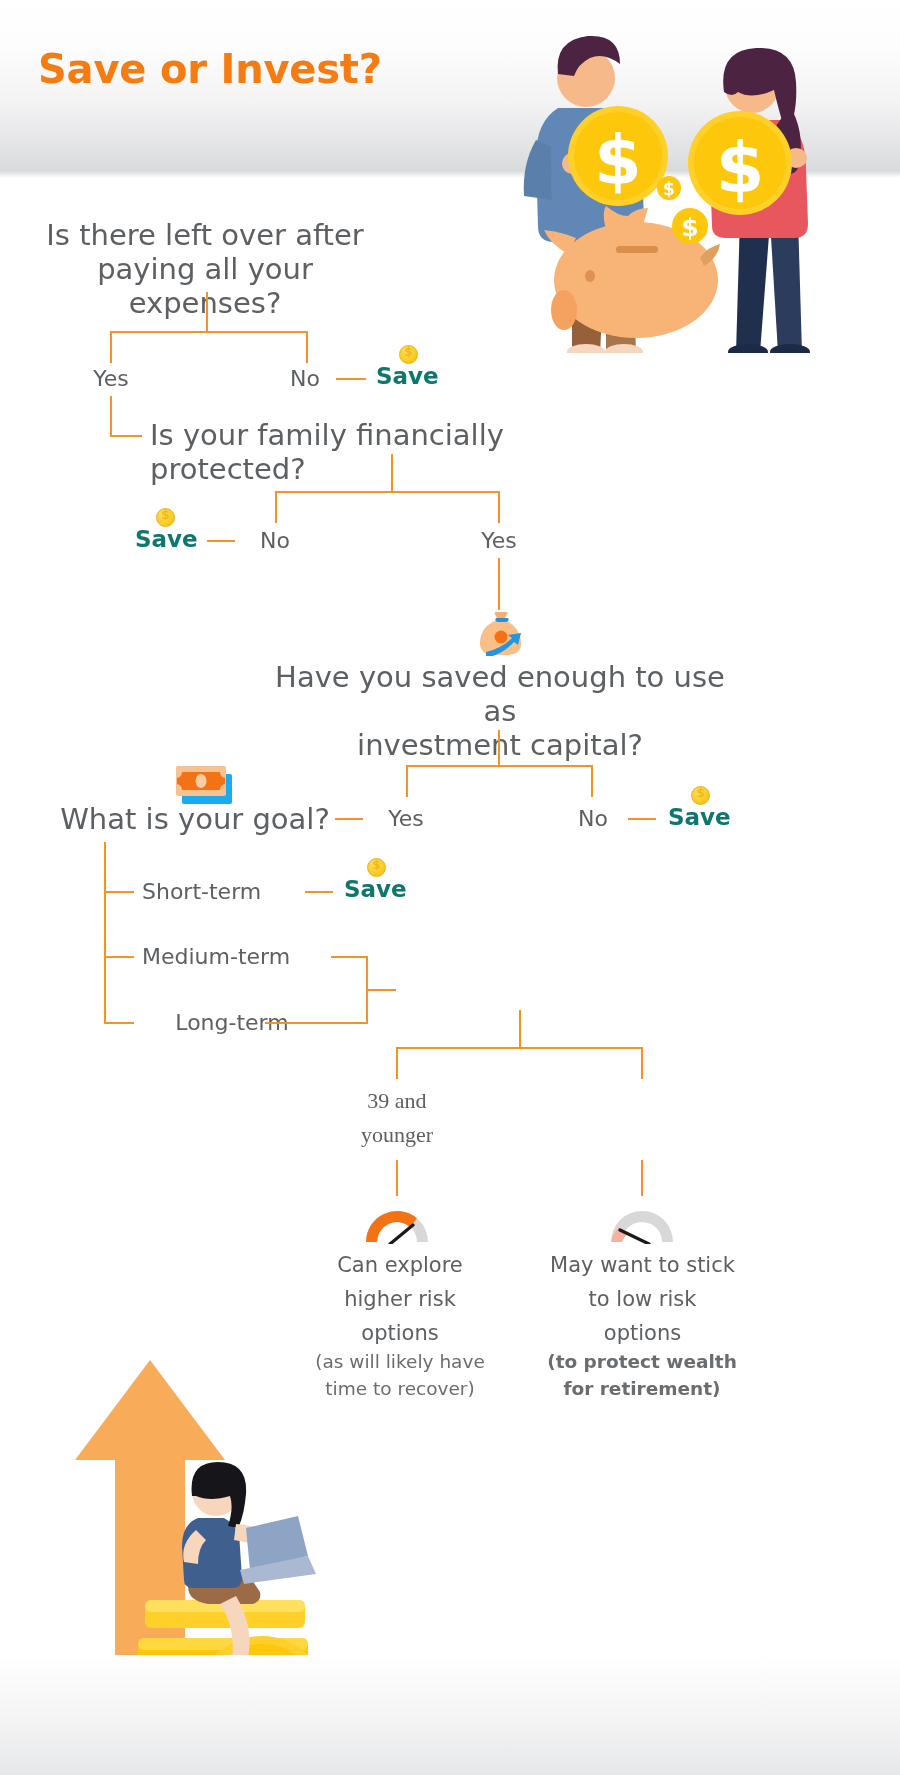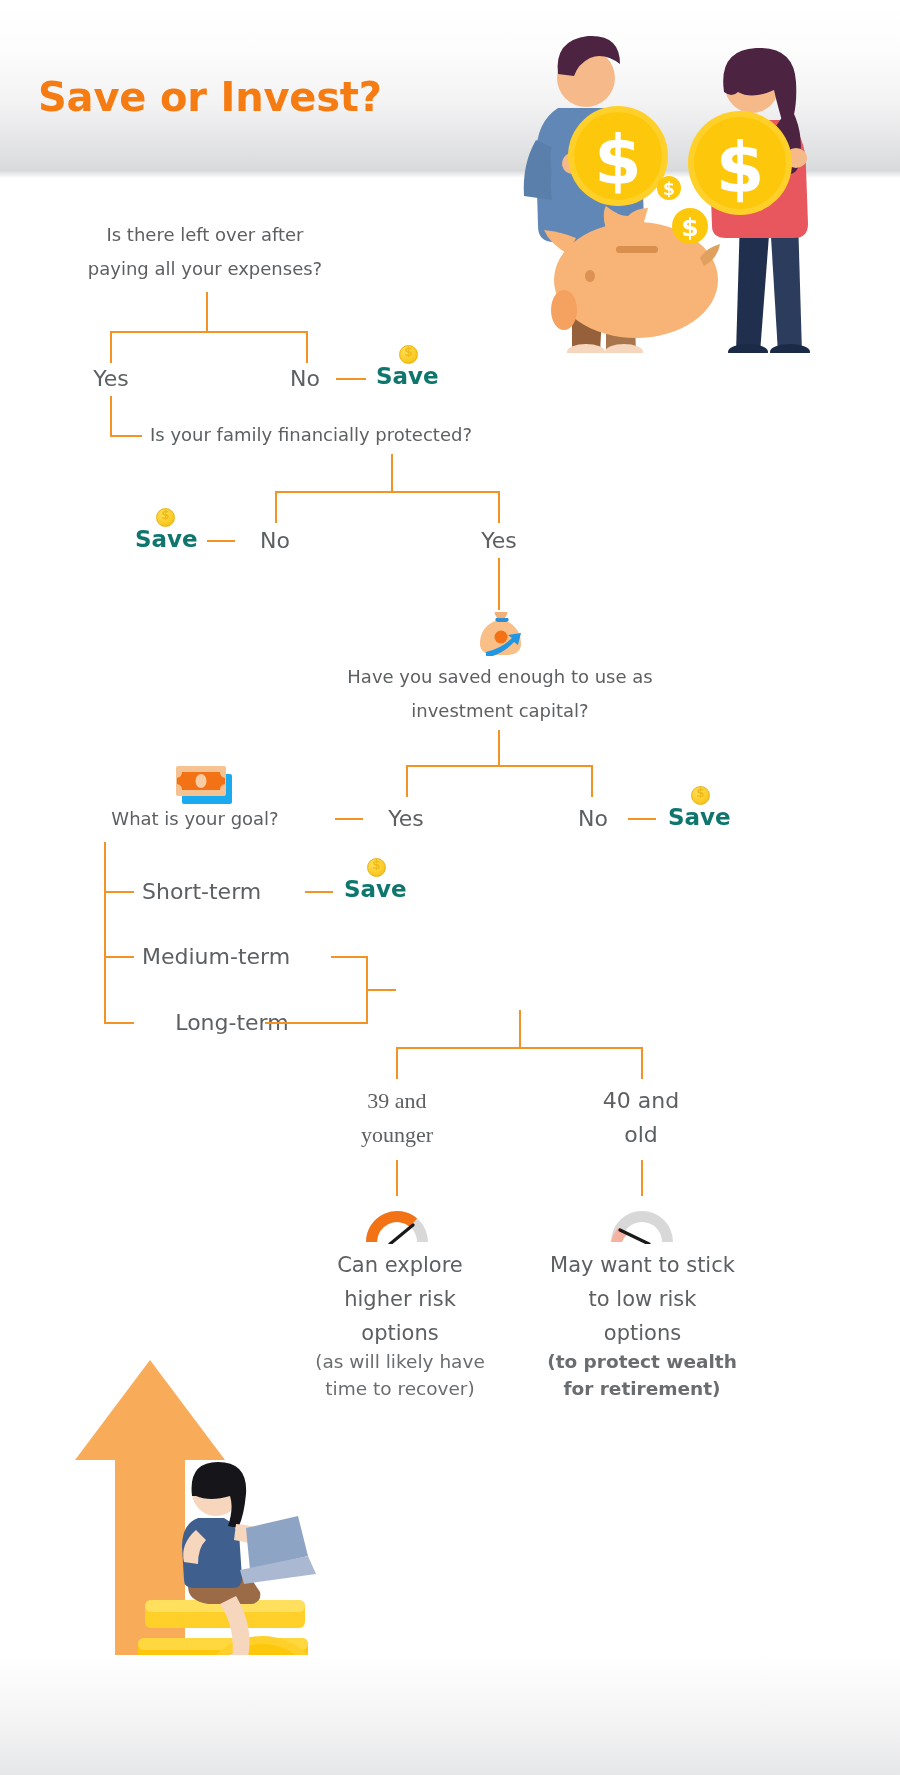--- a/index.html
+++ b/index.html
@@ -20,42 +20,42 @@
   .header-band {
     position: absolute; left: 0; top: 0;
     width: 900px; height: 178px;
     background: linear-gradient(180deg,#ffffff 0%, #fdfdfd 26%, #f3f3f4 58%, #dcdddf 92%, #d5d6d9 100%);
   }
   .header-band-bottom {
     position: absolute; left:0; top:170px; width:900px; height:8px;
     background: linear-gradient(180deg,#d5d6d9 0%, #ffffff 100%);
   }
   .page-title {
-    position: absolute; left: 38px; top: 74px;
+    position: absolute; left: 38px; top: 46px;
     font-size: 40px; font-weight: bold;
     color: #f57c12; letter-spacing: -0.2px;
     white-space: nowrap;
   }
 
   
   .footer-band {
     position:absolute; left:0; bottom:0; width:900px; height:120px;
     background: linear-gradient(180deg,#ffffff 0%, #f4f4f5 55%, #e6e7e9 100%);
   }
 
   
   .node {
     position: absolute;
     color: #5d6063;
     font-size: 22px;
     line-height: 34px;
     white-space: pre-line;
     text-align: center;
   }
-  .node.q { font-size: 18px; }
+  .node.q { font-size: 29px; }
   .node.small { font-size: 21px; }
   .save {
     position: absolute;
     color: #0f766e;
     font-weight: bold;
     font-size: 23px;
     white-space: nowrap;
   }
   .note {
     position:absolute;
@@ -244,22 +244,20 @@
   <div class="ln h" style="left:366px; top:989px; width:30px;"></div>
 
 
   <div class="ln v" style="left:519px; top:1010px; height:38px;"></div>
   <div class="ln h" style="left:396px; top:1047px; width:246px;"></div>
   <div class="ln v" style="left:396px; top:1047px; height:32px;"></div>
   <div class="ln v" style="left:641px; top:1047px; height:32px;"></div>
 
   <div class="node" style="left:317px; top:1084px; width:160px;font-family:Liberation Serif, serif;">39 and
 younger</div>
-  <div class="node" style="left:561px; top:1084px; width:160px;">40 and
-old</div>
 
   <div class="ln v" style="left:396px; top:1160px; height:36px;"></div>
   <div class="ln v" style="left:641px; top:1160px; height:36px;"></div>
 
   <svg class="gauge" style="left:360px; top:1200px;" viewBox="0 0 74 44">
     <path d="M6 42 a31 31 0 0 1 62 0 l-11 0 a20 20 0 0 0 -40 0 z" fill="#d8d8d8"></path>
     <path d="M6 42 a31 31 0 0 1 51 -23.6 l-7.2 8.3 A20 20 0 0 0 17 42 z" fill="#f47216"></path>
     <line x1="30" y1="44" x2="53" y2="25" stroke="#1a1a1a" stroke-width="3.2" stroke-linecap="round"></line>
   </svg>
   <svg class="gauge" style="left:605px; top:1200px;" viewBox="0 0 74 44">

